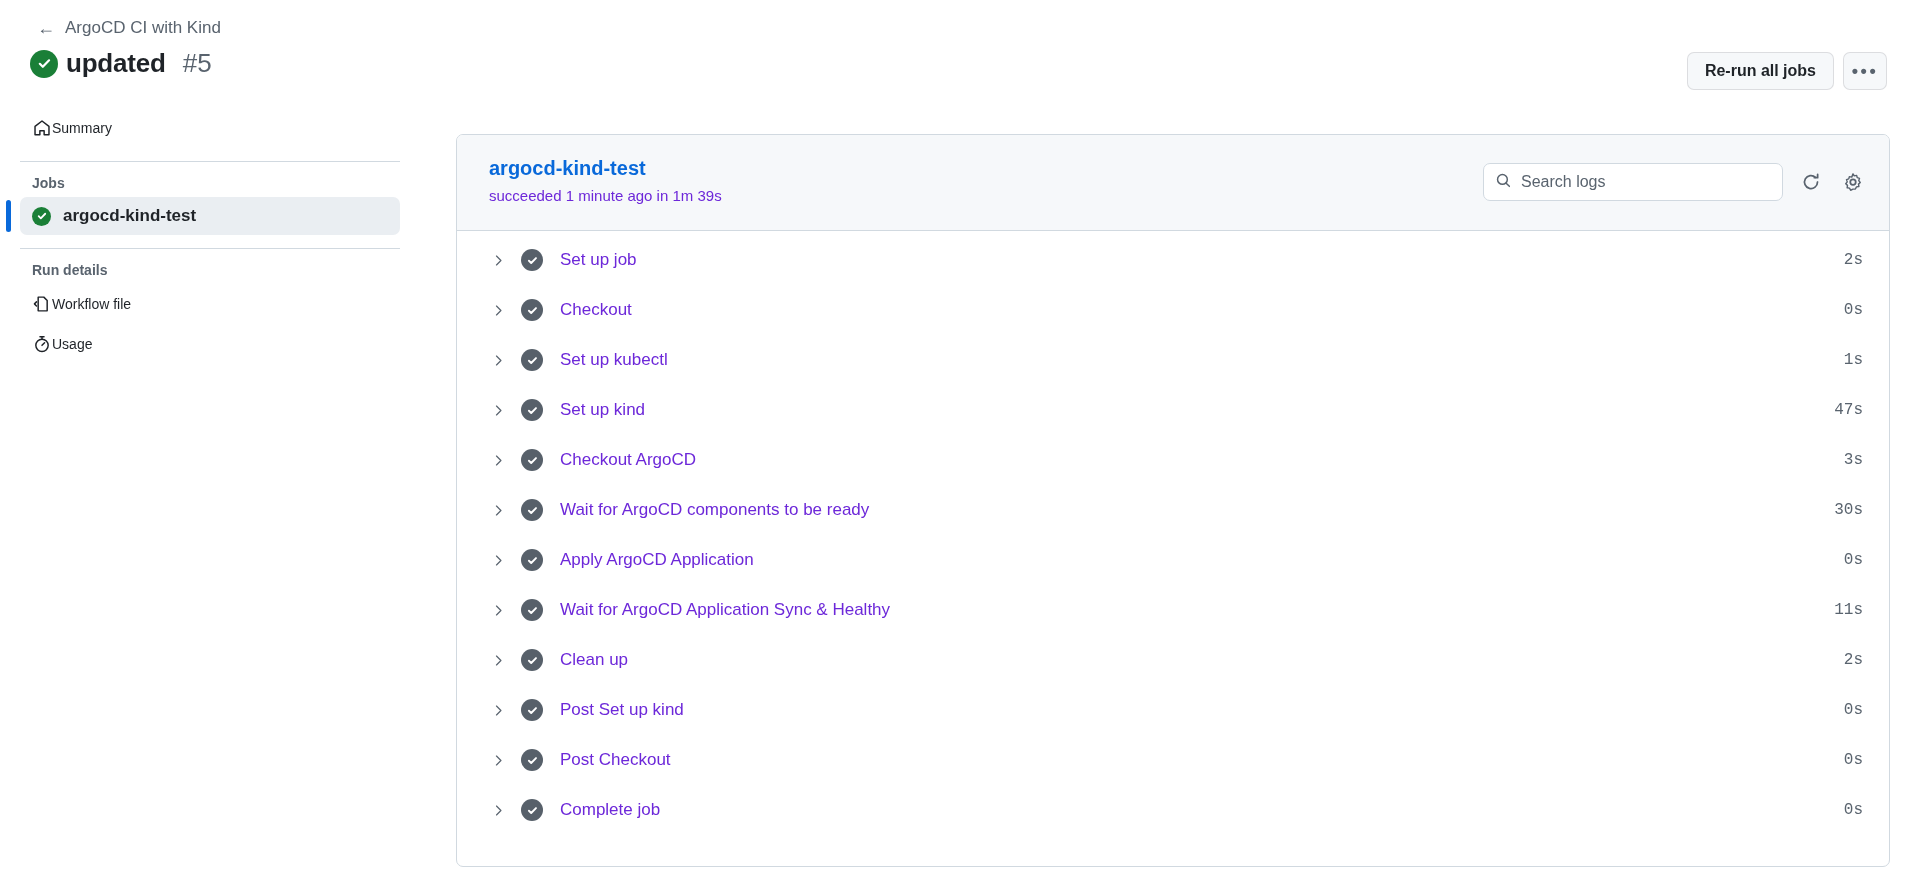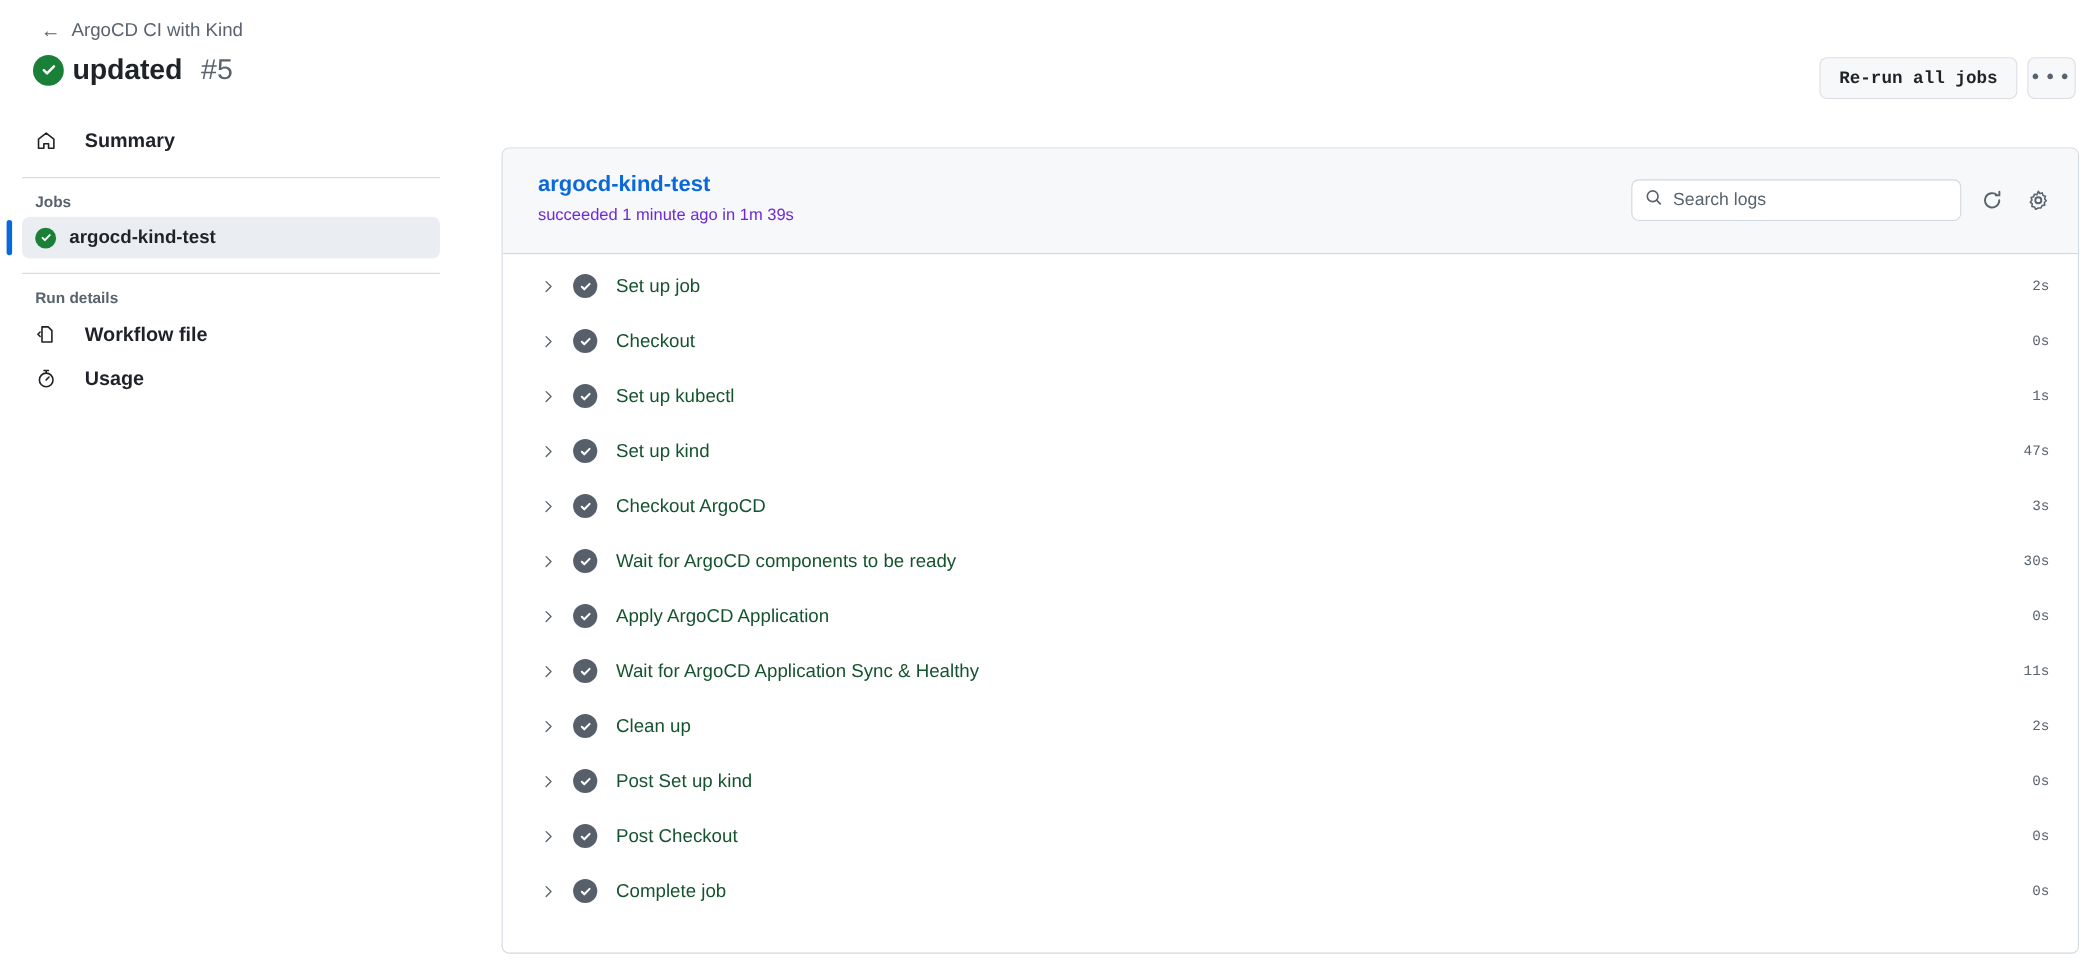--- a/index.html
+++ b/index.html
@@ -42,39 +42,39 @@
   }
   .run-number { font-size: 26px; font-weight: 400; color: #59636e; margin-left: 9px; }
   .header-actions {
     position: absolute; right: 18px; top: 52px;
     display: flex; align-items: center; gap: 9px;
   }
   .btn {
     height: 38px; padding: 0 17px;
     background: #f6f8fa; border: 1px solid rgba(31,35,40,0.12);
     border-radius: 7px; font-size: 16px; font-weight: 600; color: #1f2328;
-    font-family: Liberation Mono, monospace;
+    font-family: Liberation Sans, sans-serif;
     cursor: pointer; display: flex; align-items: center;
   }
   .btn-icon {
     width: 44px; height: 38px; padding: 0;
     justify-content: center;
   }
   .dots { letter-spacing: 2.5px; font-size: 18px; line-height: 1; color: #59636e; }
 
   
   .sidebar {
     position: absolute; left: 0; top: 108px;
     width: 420px; padding: 0 20px;
   }
   .nav-item {
-    display: flex; align-items: center; gap: 25px;
+    display: flex; align-items: center; gap: 0;
     height: 40px; padding: 0 12px;
-    border-radius: 7px; font-size: 18px; color: #1f2328;
-    cursor: pointer; position: relative; font-weight: bold;
+    border-radius: 7px; font-size: 14px; color: #1f2328;
+    cursor: pointer; position: relative;
   }
   .nav-item .ico { width: 20px; height: 20px; flex: none; display: flex; align-items: center; justify-content: center; }
   .nav-item .ico svg { display: block; }
   .nav-divider {
     height: 1px; background: #d1d9e0; margin: 13px 0 13px 0;
   }
   .nav-section-label {
     font-size: 14px; font-weight: 600; color: #59636e;
     padding: 0 12px; margin-bottom: 6px;
   }
@@ -146,24 +146,24 @@
   .chev {
     width: 22px; flex: none; display: flex; align-items: center; justify-content: center;
     color: #59636e;
   }
   .step-check {
     width: 22px; height: 22px; border-radius: 50%; background: #57606a;
     display: flex; align-items: center; justify-content: center;
     flex: none; margin-left: 12px;
   }
   .step-name {
-    margin-left: 17px; font-size: 17px; color: #14532d; white-space: nowrap;
+    margin-left: 17px; font-size: 17px; color: #6d28d9; white-space: nowrap;
   }
   .step-dur {
-    margin-left: auto; font-size: 13px; color: #59636e;
+    margin-left: auto; font-size: 16px; color: #59636e;
     font-family: "Liberation Mono", monospace;
   }
 </style>
 </head>
 <body>
 
 <div class="page">
 
   <div class="run-header">
     <a class="back-link">

